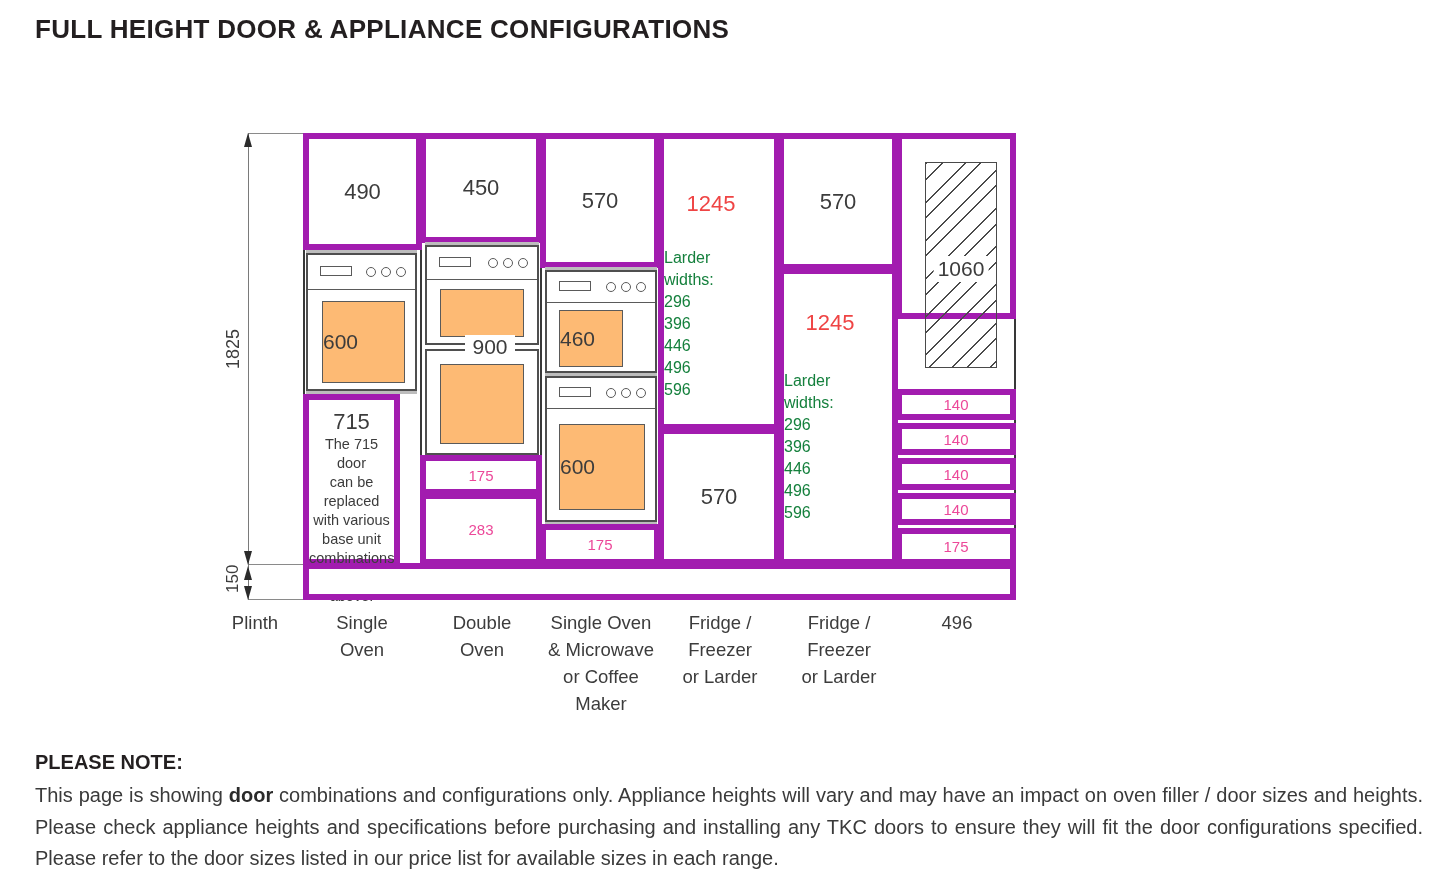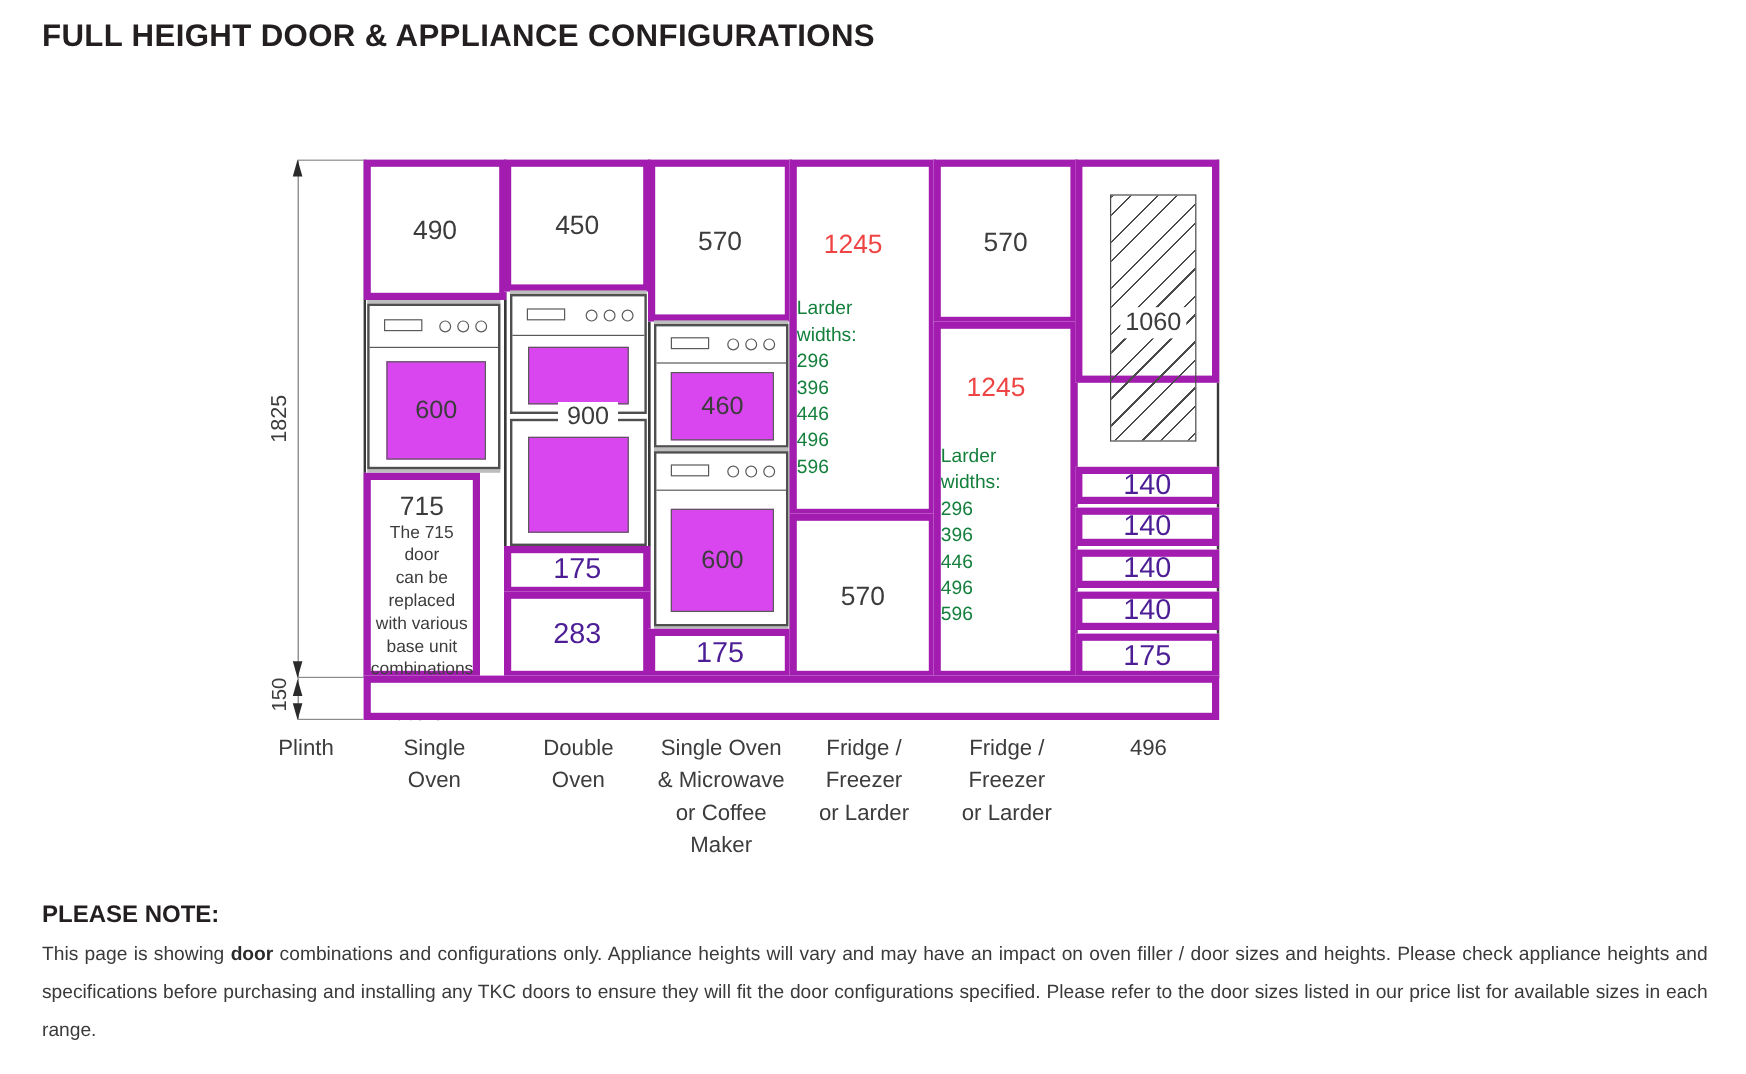--- a/index.html
+++ b/index.html
@@ -11,34 +11,34 @@
            letter-spacing:.3px; color:#231f20; }
   .subtitle { position:absolute; left:35px; top:50px; font-size:26px; color:#2e2e2e; }
 
   
   .colbg { position:absolute; box-sizing:border-box; border-left:2px solid #383838;
            border-right:2px solid #383838; }
   .box { position:absolute; box-sizing:border-box; border:6px solid #a21caf; background:#fff;
          display:flex; align-items:center; justify-content:center; }
   .box.topalign { align-items:flex-start; }
   .num22 { font-size:22px; color:#3c3c3c; }
-  .num19 { font-size:24px; color:#4c1d95; }
+  .num19 { font-size:15px; color:#ec4899; }
 
   
   .appl { position:absolute; box-sizing:border-box; border:2px solid #4f4f4f; background:#fff;
           box-shadow:0 -3px 0 0 #bdbdbd, 0 3px 0 0 #bdbdbd; }
   .sub  { position:absolute; left:0; right:0; box-sizing:border-box; border:2px solid #4f4f4f; background:#fff; }
   .sub.shtop { box-shadow:0 -3px 0 0 #bdbdbd; }
   .sub.shbot { box-shadow:0 3px 0 0 #bdbdbd; }
   .strip { position:absolute; left:0; right:0; top:0; border-bottom:1.5px solid #5a5a5a; }
   .btn { position:absolute; left:12px; width:32px; height:10px; border:1.5px solid #5a5a5a; box-sizing:border-box; }
   .dots { position:absolute; right:9px; display:flex; gap:5px; }
   .dot { width:8px; height:8px; border:1.5px solid #5a5a5a; border-radius:50%; box-sizing:content-box; }
-  .door { position:absolute; box-sizing:border-box; border:1.5px solid #5a5a5a; background:#d946ef;
-          display:flex; align-items:center; justify-content:center; font-size:21px; color:#3c3c3c; }
+  .door { position:absolute; box-sizing:border-box; border:1.5px solid #5a5a5a; background:#fdba74;
+          display:flex; align-items:center; justify-content:flex-start; font-size:21px; color:#3c3c3c; }
   .lbl900 { position:absolute; left:16px; right:0; text-align:center; z-index:3; }
   .lbl900 span { background:#fff; padding:0 7px; font-size:21px; color:#3c3c3c; }
 
   
   .glass { position:absolute; box-sizing:border-box; border:1.5px solid #4a4a4a;
            background:repeating-linear-gradient(135deg,
              #4a4a4a 0px, #4a4a4a 1.4px, transparent 1.4px, transparent 11px,
              #4a4a4a 11px, #4a4a4a 12.4px, transparent 12.4px, transparent 27px); }
   .glass .glbl { position:absolute; top:52%; left:50%; transform:translate(-50%,-50%);
                  background:#fff; padding:1px 4px; font-size:21px; color:#3c3c3c; white-space:nowrap; }
@@ -61,21 +61,21 @@
   .arrU { border-bottom:14px solid #2b2b2b; }
   .arrD { border-top:14px solid #2b2b2b; }
   .vtext { position:absolute; display:flex; align-items:center; justify-content:center;
            writing-mode:vertical-rl; transform:rotate(180deg); font-size:18px; color:#3c3c3c; }
 
   
   .collbl { position:absolute; top:609px; text-align:center; font-size:18.5px; line-height:27px; color:#3c3c3c; }
 
   
   .note-head { position:absolute; left:35px; top:751px; font-size:20px; font-weight:800; color:#231f20; }
-  .note-body { position:absolute; left:35px; top:780px; width:1388px; font-size:16px;
+  .note-body { position:absolute; left:35px; top:780px; width:1388px; font-size:20px;
                line-height:31.5px; color:#3a3a3a; text-align:justify; margin:0; }
   .note-body b { color:#2b2b2b; }
 </style>
 </head>
 <body>
 
 <div class="page">
 
   <div class="title">FULL HEIGHT DOOR &amp; APPLIANCE CONFIGURATIONS</div>
 
@@ -163,21 +163,21 @@
     </div>
     <div class="appl" style="left:545px;top:270px;width:112px;height:103px;">
       <div class="strip" style="height:30px;">
         <div class="btn" style="top:9px;"></div>
         <div class="dots" style="top:10px;">
           <div class="dot"></div>
             <div class="dot"></div>
             <div class="dot"></div>
         </div>
       </div>
-      <div class="door" style="left:12px;top:38px;width:86px;height:57px;">
+      <div class="door" style="left:12px;top:38px;width:64px;height:57px;">
         <span>460</span>
       </div>
     </div>
     <div class="appl" style="left:545px;top:376px;width:112px;height:146px;">
       <div class="strip" style="height:30px;">
         <div class="btn" style="top:9px;"></div>
         <div class="dots" style="top:10px;">
           <div class="dot"></div>
             <div class="dot"></div>
             <div class="dot"></div>

